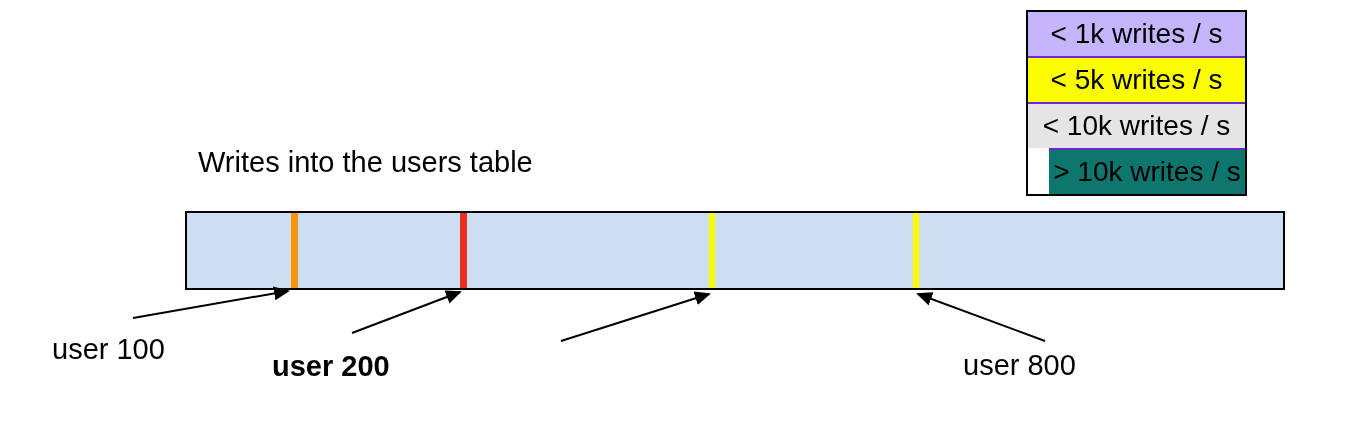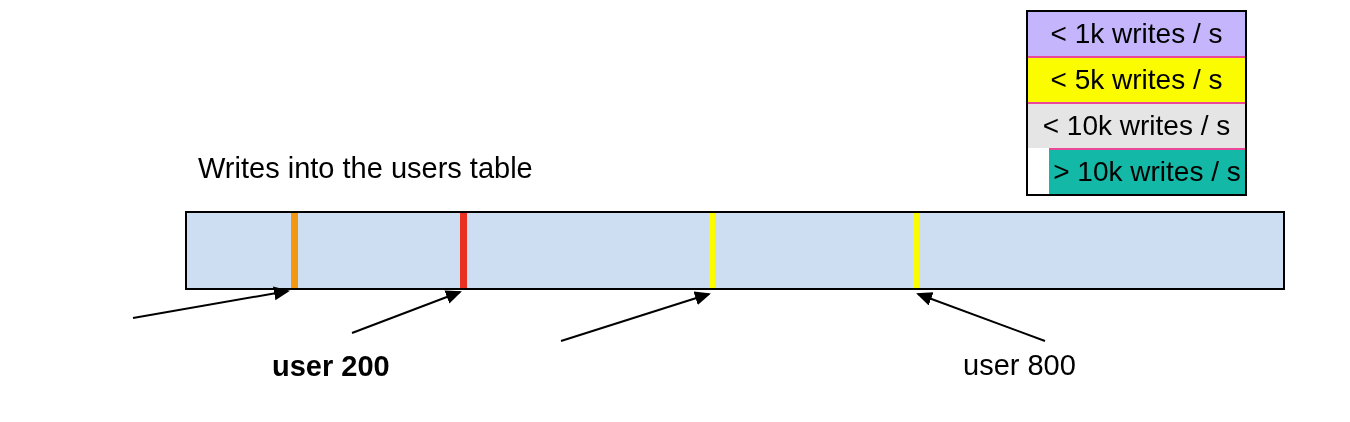--- a/index.html
+++ b/index.html
@@ -5,32 +5,32 @@
   html,body{margin:0;padding:0;background:#ffffff;}
   .canvas{
     position:relative;
     width:1350px;height:422px;
     background:#ffffff;
     font-family:"Liberation Sans", sans-serif;
     color:#000;
     overflow:hidden;
   }
   .title{
-    position:absolute;left:198px;top:152px;
+    position:absolute;left:198px;top:146px;
     font-size:29px;line-height:32px;white-space:nowrap;
   }
   
   .legend{
     position:absolute;left:1026px;top:10px;width:217px;
     border:2px solid #000;
   }
   .legend-row{
     height:44px;line-height:44px;
     text-align:center;font-size:28px;white-space:nowrap;
-    border-top:2px solid #ec4899;
+    border-top:2px solid #6d28d9;
     overflow:hidden;
   }
   .legend-row:first-child{border-top:none;}
   
   .bar{
     position:absolute;left:185px;top:211px;
     width:1096px;height:75px;
     border:2px solid #000;
   }
   .marker{position:absolute;top:0;bottom:0;width:7px;}
@@ -50,21 +50,21 @@
 <body>
 
 <div class="canvas">
 
   <div class="title">Writes into the users table</div>
 
   <div class="legend">
     <div class="legend-row" style="background-color: #c4b5fd;">&lt; 1k writes / s</div>
     <div class="legend-row" style="background-color: rgb(252, 252, 0);">&lt; 5k writes / s</div>
     <div class="legend-row" style="background-color: #e5e5e5;">&lt; 10k writes / s</div>
-    <div class="legend-row" style="background-color: #14b8a6; margin-left: 21px;">&gt; 10k writes / s</div>
+    <div class="legend-row" style="background-color: #0f766e; margin-left: 21px;">&gt; 10k writes / s</div>
   </div>
 
   <div class="bar" style="background-color: rgb(205, 221, 242);">
     <div class="marker m0" style="background-color: rgb(242, 151, 15);"></div>
     <div class="marker m1" style="background-color: rgb(232, 49, 30);"></div>
     <div class="marker m2" style="background-color: rgb(252, 252, 0);"></div>
     <div class="marker m3" style="background-color: rgb(252, 252, 0);"></div>
   </div>
 
   <svg class="arrows" viewBox="0 0 1350 422" xmlns="http://www.w3.org/2000/svg">
@@ -72,16 +72,17 @@
       <marker id="ah" markerWidth="8" markerHeight="8" refX="7" refY="3.5" orient="auto">
         <path d="M0,0 L8,3.5 L0,7 Z" fill="#000"></path>
       </marker>
     </defs>
     <line x1="133" y1="318" x2="288" y2="291" stroke="#000" stroke-width="2" marker-end="url(#ah)"></line>
     <line x1="352" y1="333" x2="460" y2="292" stroke="#000" stroke-width="2" marker-end="url(#ah)"></line>
     <line x1="561" y1="341" x2="709" y2="294" stroke="#000" stroke-width="2" marker-end="url(#ah)"></line>
     <line x1="1045" y1="341" x2="918" y2="294" stroke="#000" stroke-width="2" marker-end="url(#ah)"></line>
   </svg>
 
+  <div class="user-label ul0">user 100</div>
   <div class="user-label ul1">user 200</div>
   <div class="user-label ul3">user 800</div>
 
 </div>
 
 </body></html>

